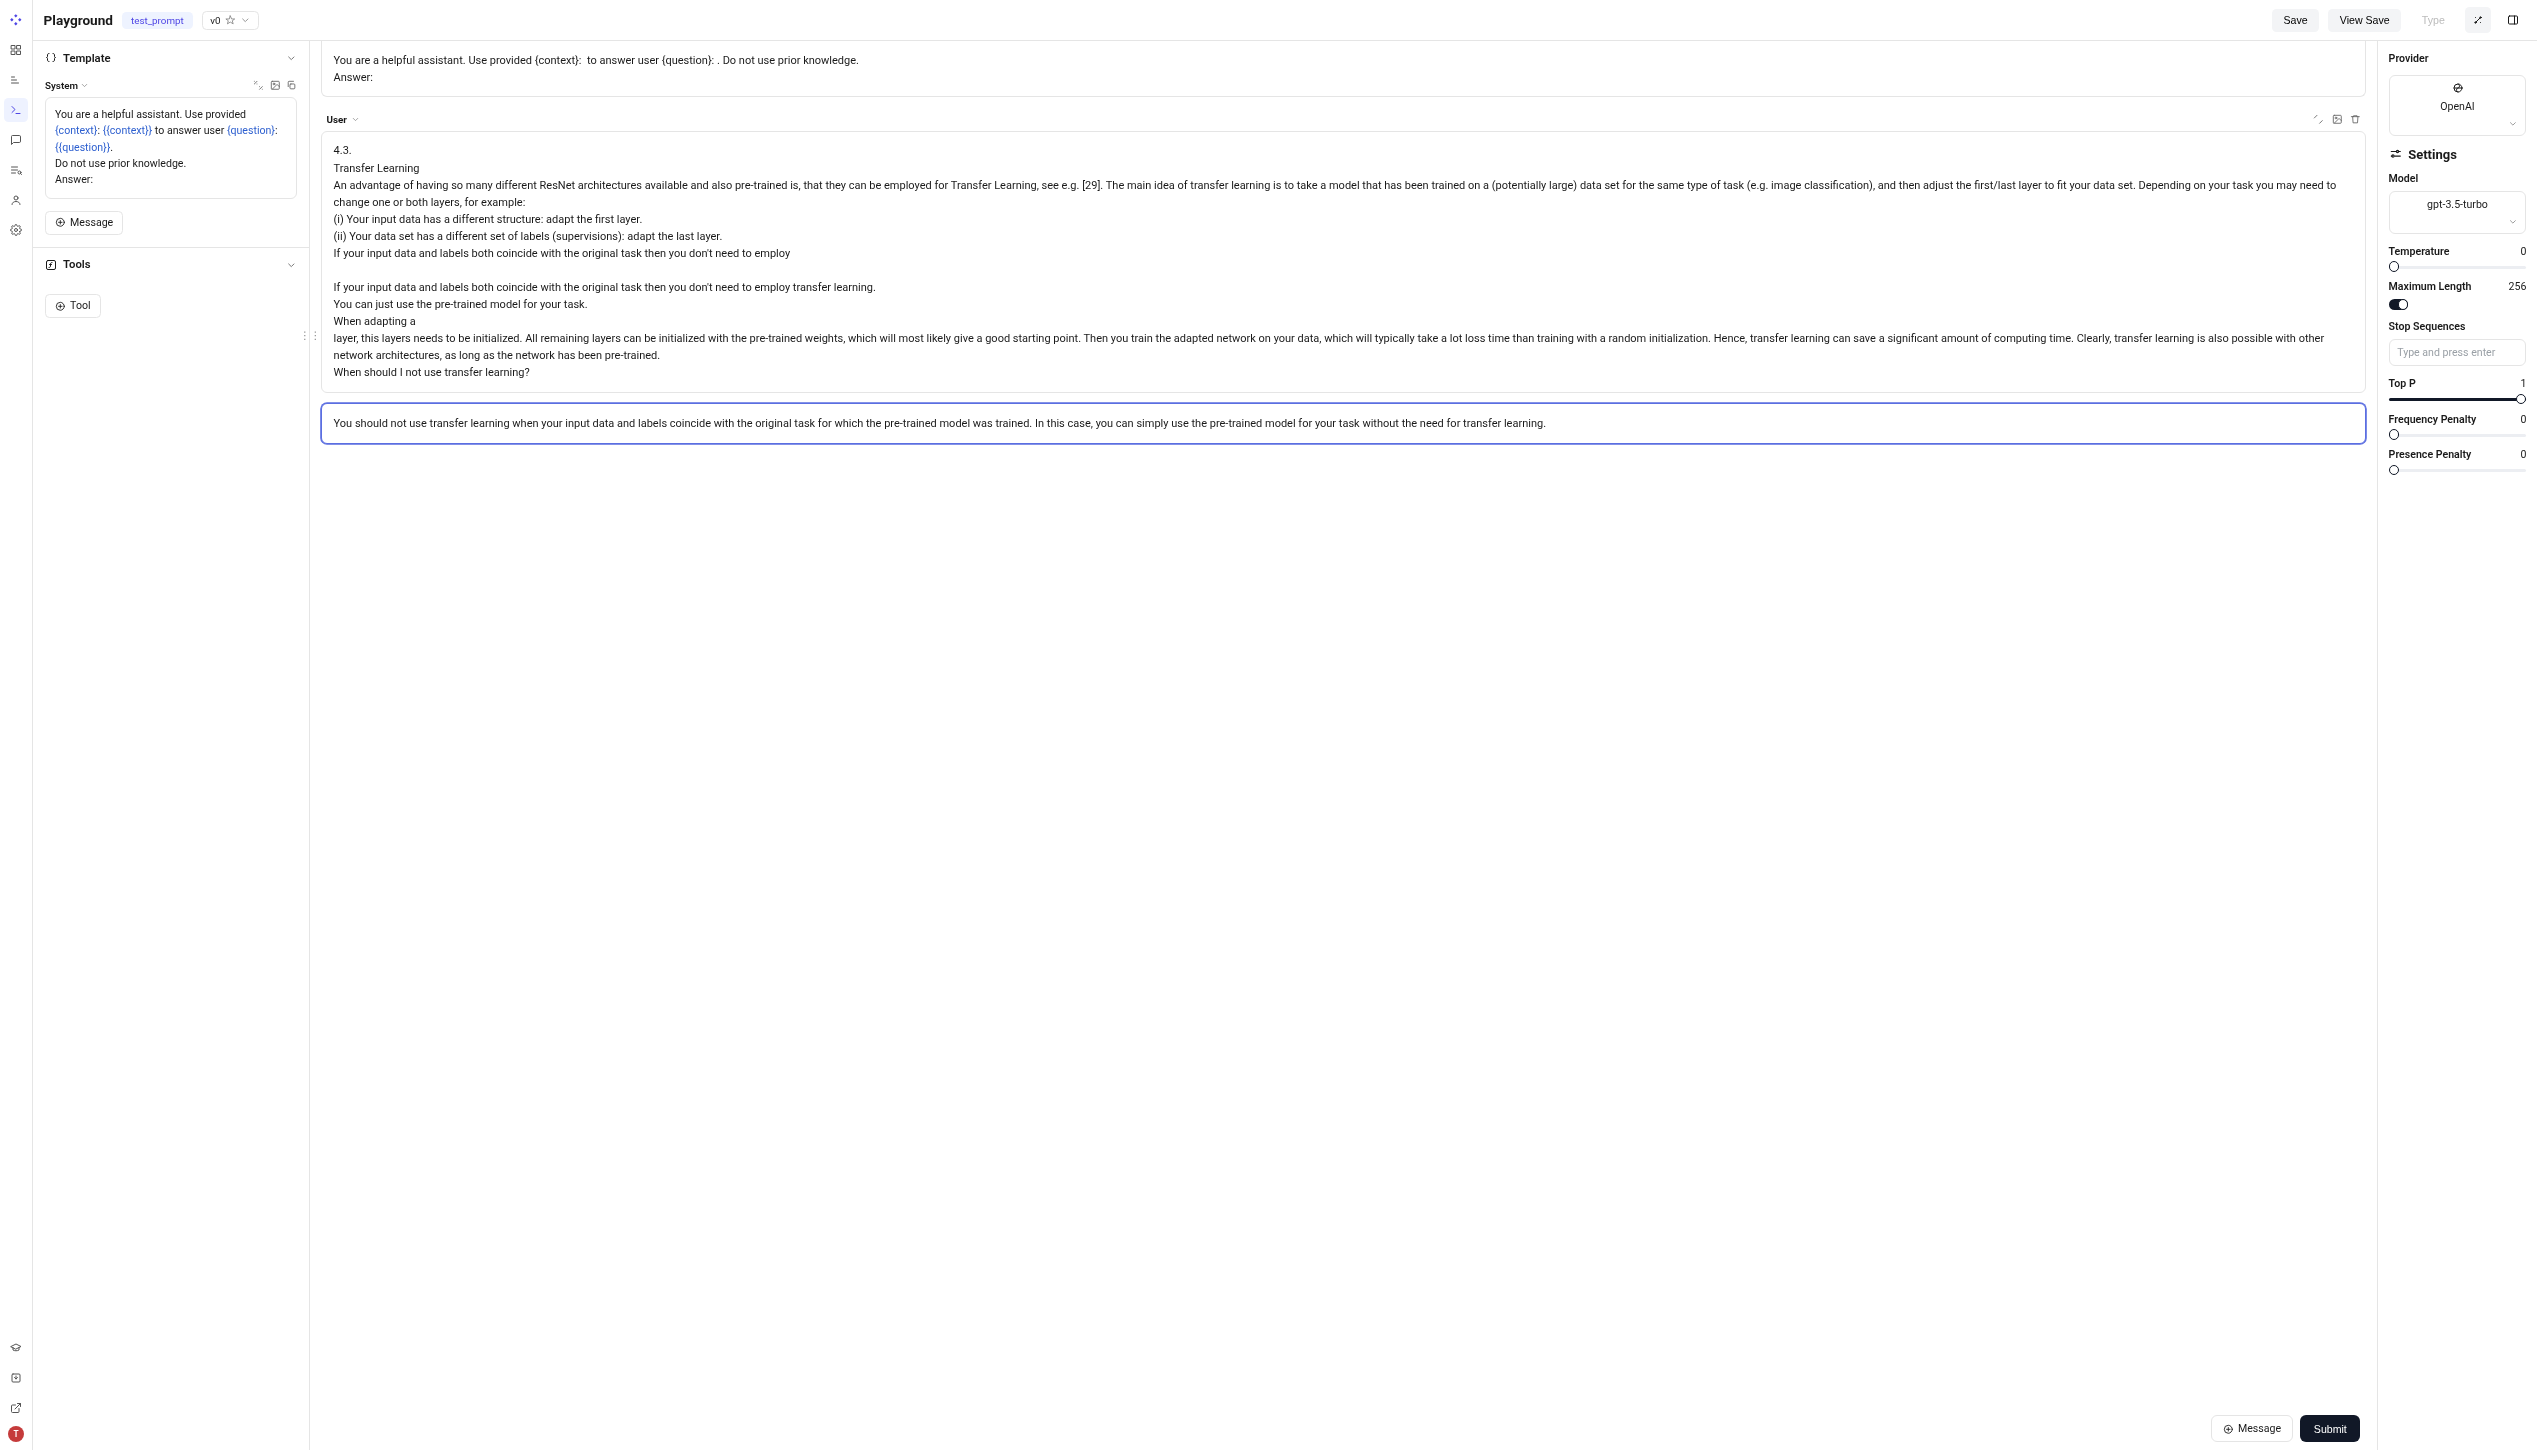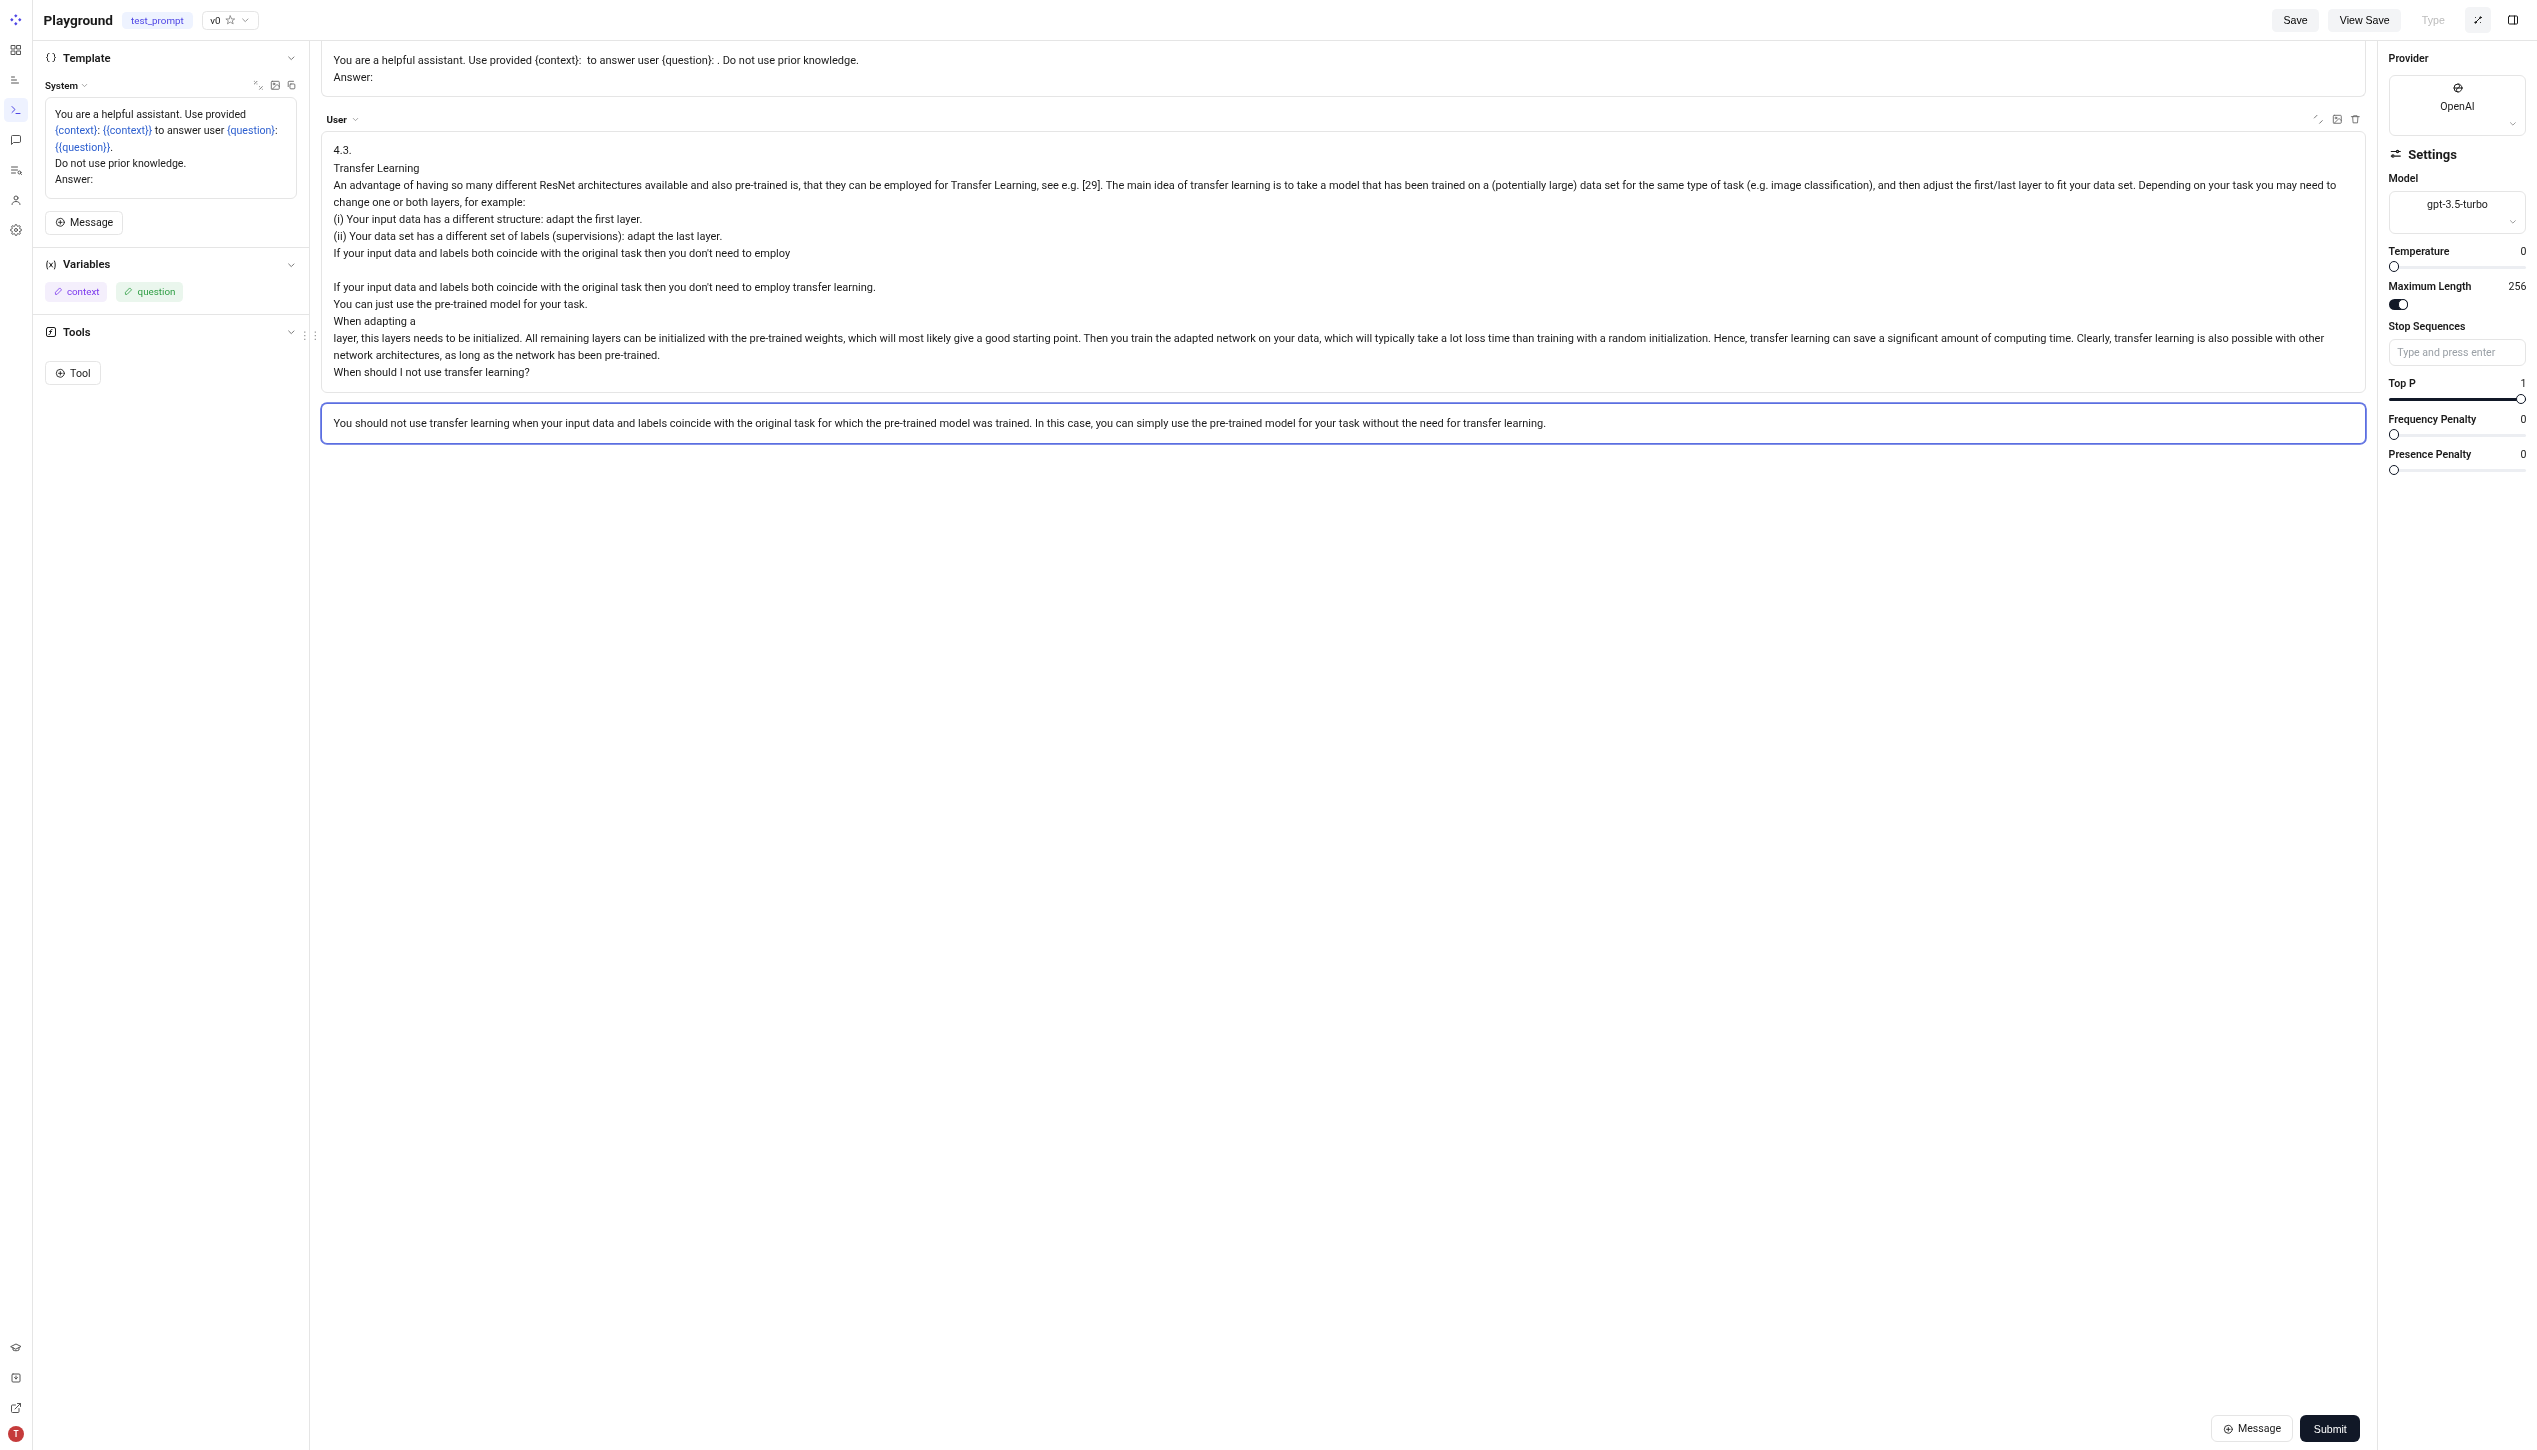--- a/index.html
+++ b/index.html
@@ -239,47 +239,20 @@
             <div class="msg-btn">
               <svg class="i" viewBox="0 0 24 24" style="width:10.6px;height:10.6px">
                   <circle cx="12" cy="12" r="9"></circle>
                   <path d="M12 8v8M8 12h8"></path>
                 </svg>
               <span>Message</span>
             </div>
           </div>
         </div>
 
-        <div class="tpl-section">
-          <div class="tpl-head">
-            <svg class="i" viewBox="0 0 24 24">
-                <path d="M5 4c-2 4-2 12 0 16M19 4c2 4 2 12 0 16M9 8l6 8M15 8l-6 8"></path>
-              </svg>
-            <span class="lbl">Variables</span>
-            <span class="chev">
-                <svg class="i" viewBox="0 0 24 24" style="width:10.6px;height:10.6px">
-                  <path d="M6 9l6 6 6-6"></path>
-                </svg>
-              </span>
-          </div>
-          <div class="tpl-body">
-            <span class="var-chip purple">
-              <svg class="i" viewBox="0 0 24 24" style="width:9.8px;height:9.8px">
-                  <path d="M17 3l4 4-11 11H6v-4z"></path>
-                </svg>
-              <span>context</span>
-            </span>
-            <span class="var-chip green">
-              <svg class="i" viewBox="0 0 24 24" style="width:9.8px;height:9.8px">
-                  <path d="M17 3l4 4-11 11H6v-4z"></path>
-                </svg>
-              <span>question</span>
-            </span>
-          </div>
-        </div>
 
         <div class="tpl-section" style="border-bottom:none">
           <div class="tpl-head">
             <svg class="i" viewBox="0 0 24 24">
                 <rect x="3" y="3" width="18" height="18" rx="3"></rect>
                 <path d="M14 7c-2 0-3 1-3 3v1H9m2 0h2m-2 0v3c0 2-1 3-3 3"></path>
               </svg>
             <span class="lbl">Tools</span>
             <span class="chev">
                 <svg class="i" viewBox="0 0 24 24" style="width:10.6px;height:10.6px">

